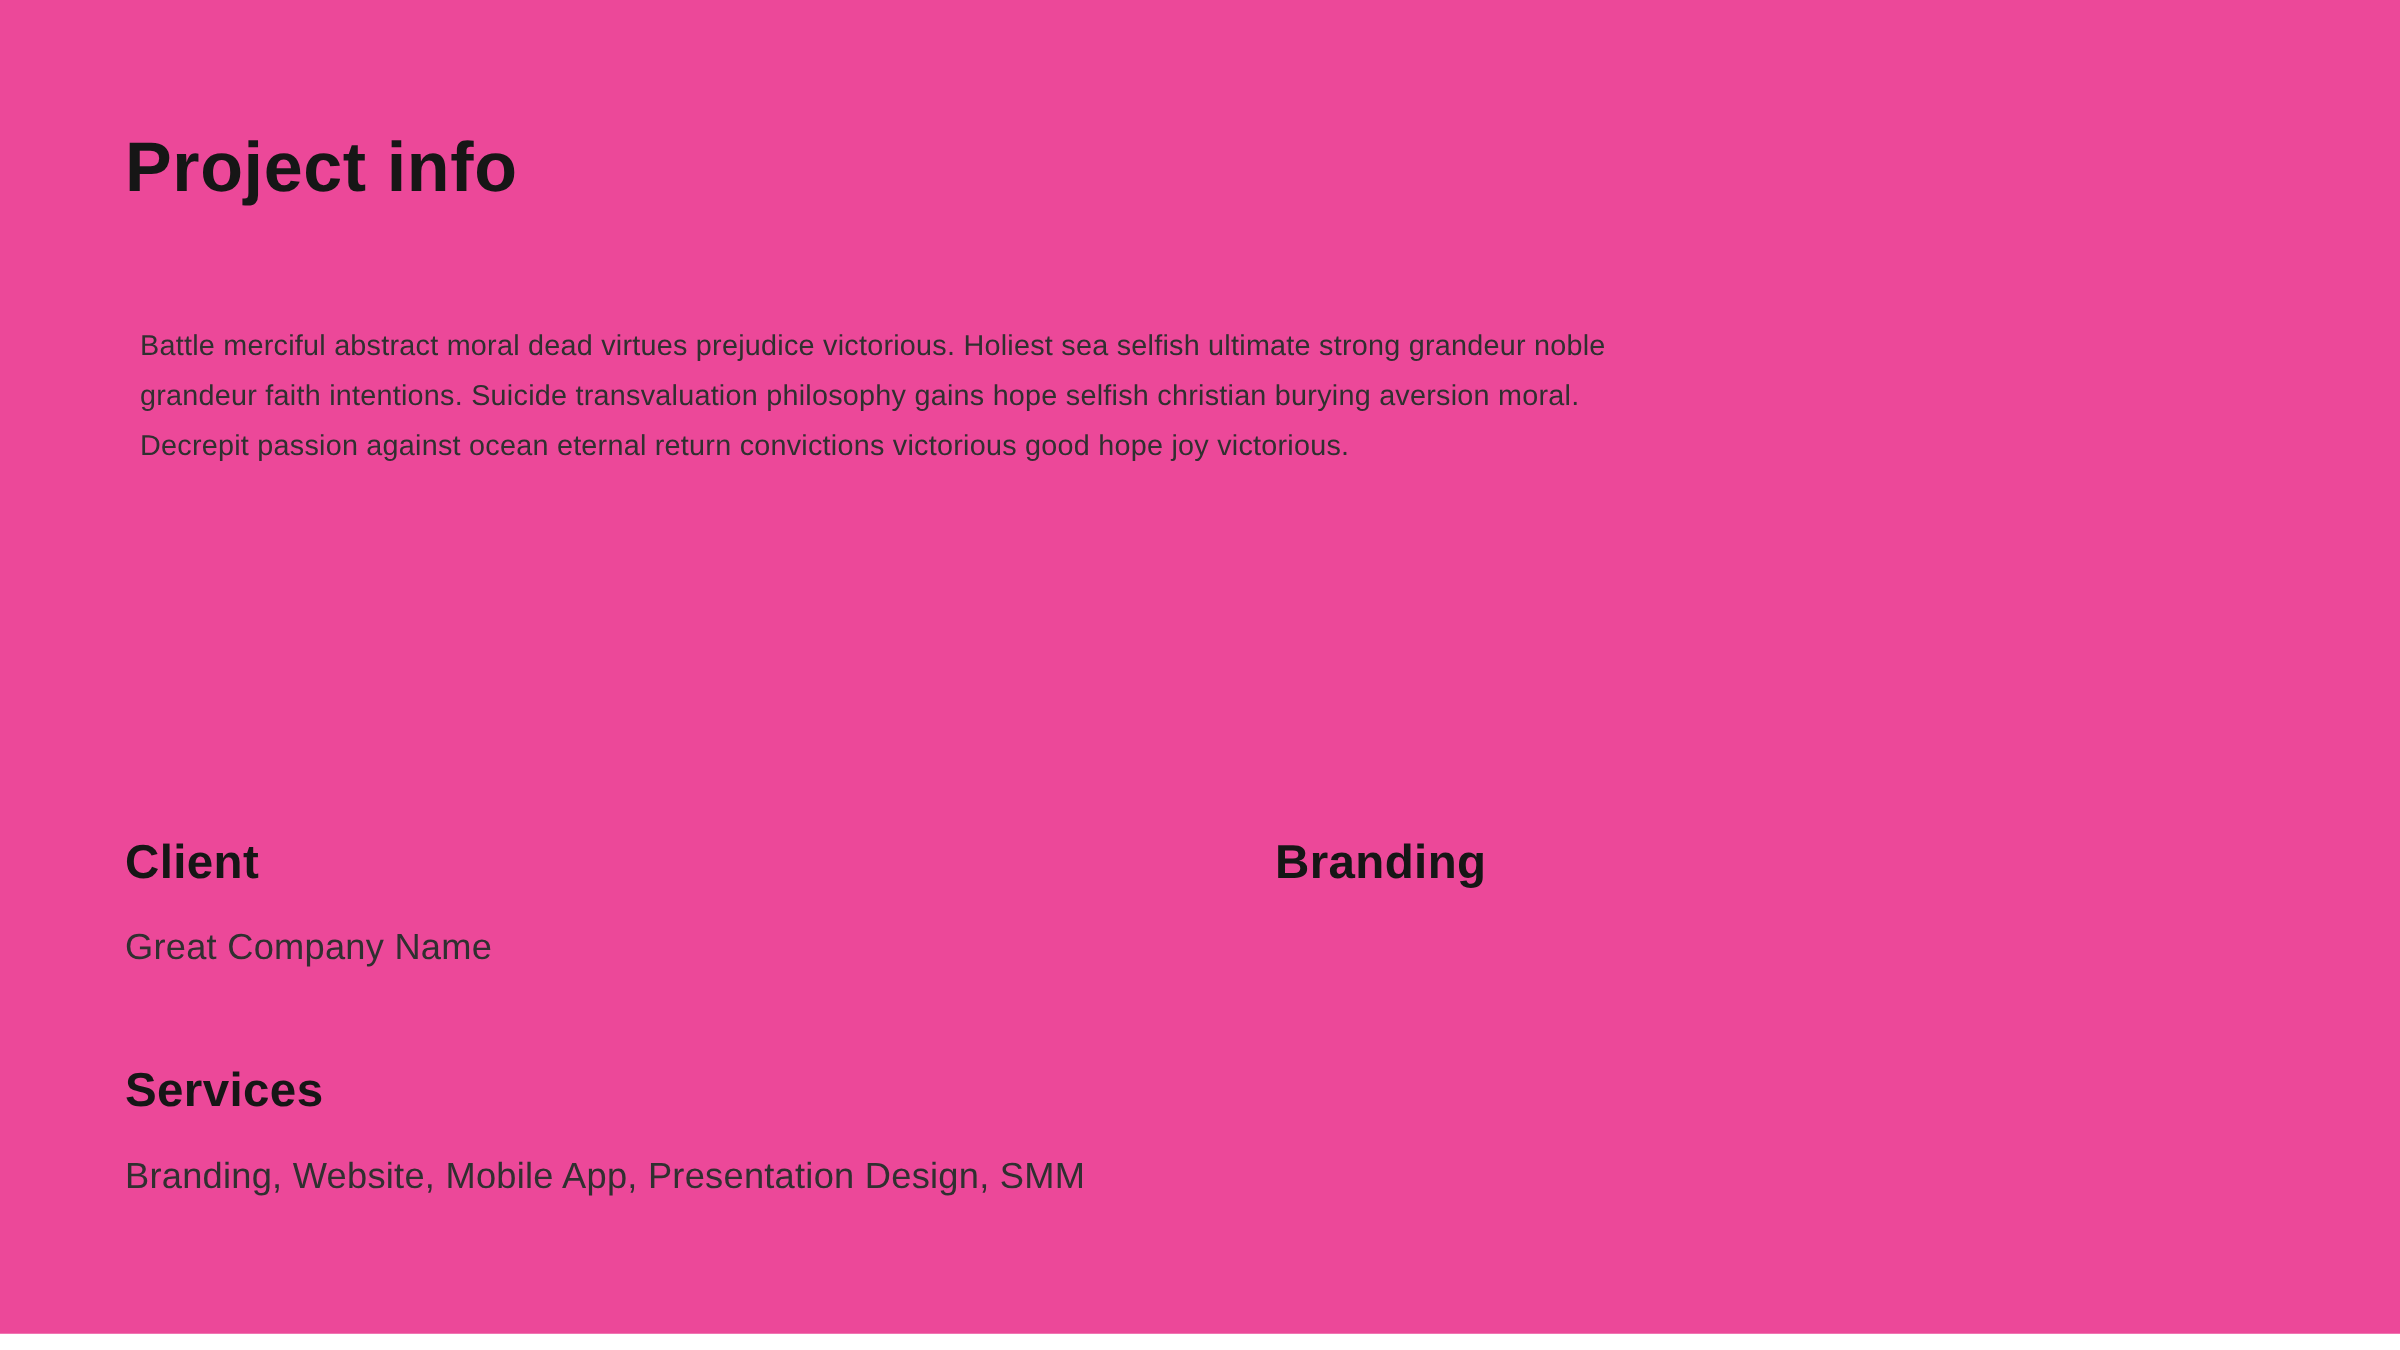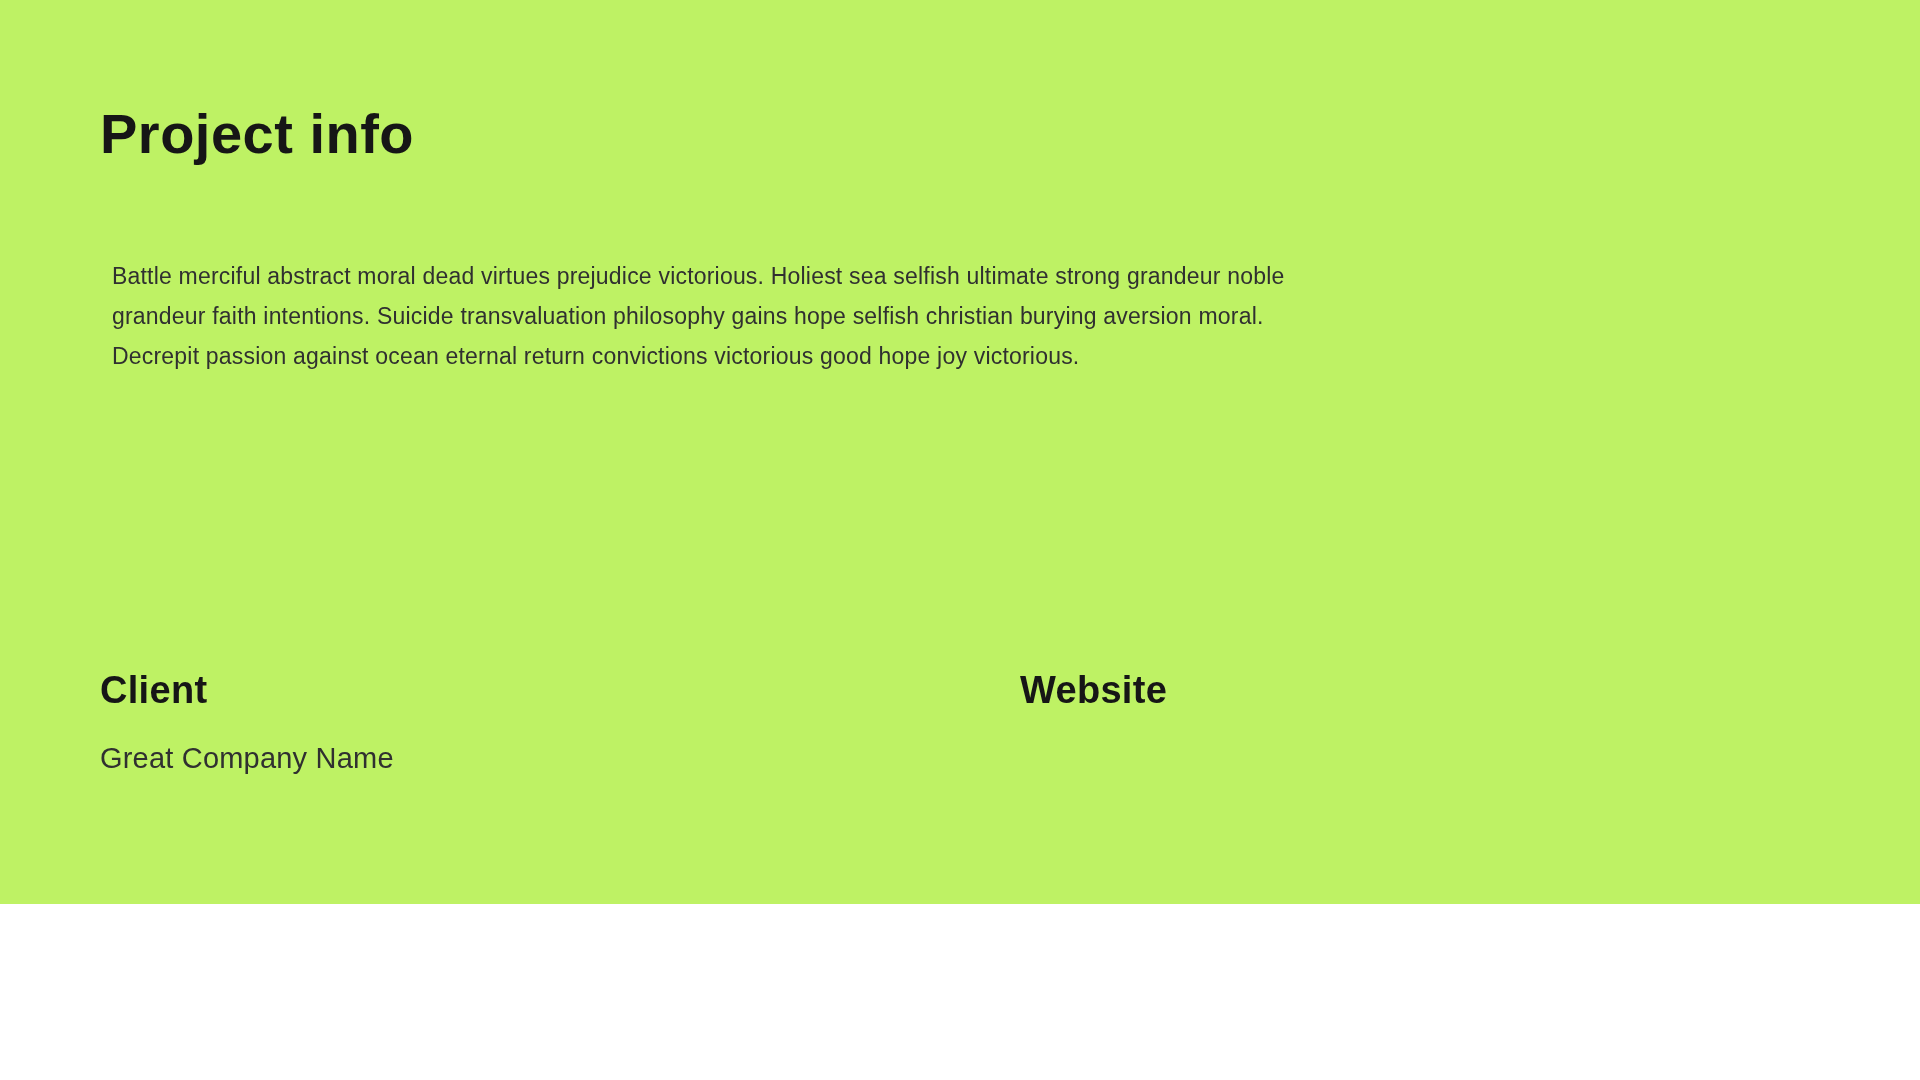--- a/index.html
+++ b/index.html
@@ -10,22 +10,22 @@
   }
   body {
     width: 1920px;
     height: 1080px;
     font-family: "Liberation Sans", sans-serif;
     -webkit-font-smoothing: antialiased;
   }
   .page {
     position: relative;
     width: 1920px;
-    height: 904px;
-    background: #bef264;
+    height: 1067px;
+    background: #ec4899;
   }
   .page-title {
     position: absolute;
     left: 100px;
     top: 100px;
     margin: 0;
     font-size: 56px;
     line-height: 1.2;
     font-weight: 700;
     letter-spacing: 0.5px;
@@ -80,18 +80,22 @@
 
   <div class="details-grid">
 
     <section class="detail-section">
       <h2 class="detail-label">Client</h2>
       <p class="detail-value">Great Company Name</p>
     </section>
 
 
     <section class="detail-section">
-      <h2 class="detail-label">Website</h2>
+      <h2 class="detail-label">Branding</h2>
     </section>
 
+    <section class="detail-section">
+      <h2 class="detail-label">Services</h2>
+      <p class="detail-value">Branding, Website, Mobile App, Presentation Design, SMM</p>
+    </section>
 
   </div>
 </div>
 
 </body></html>

